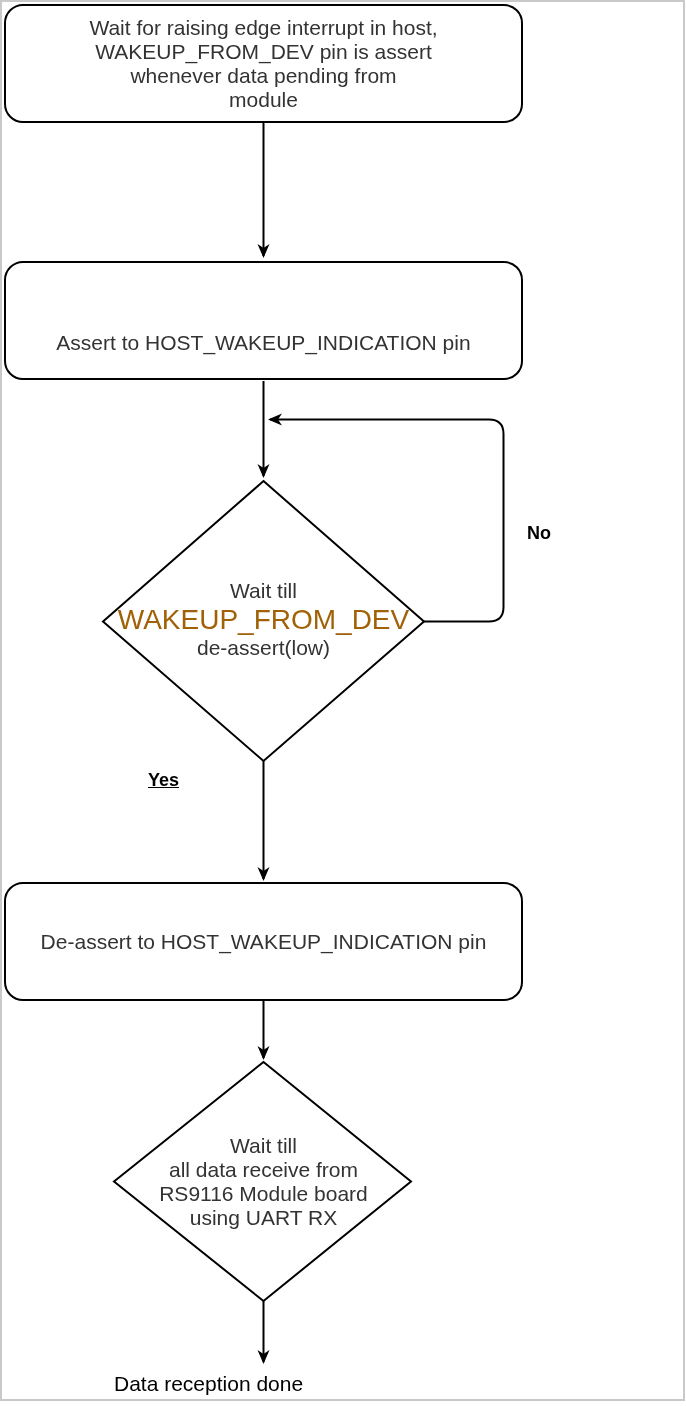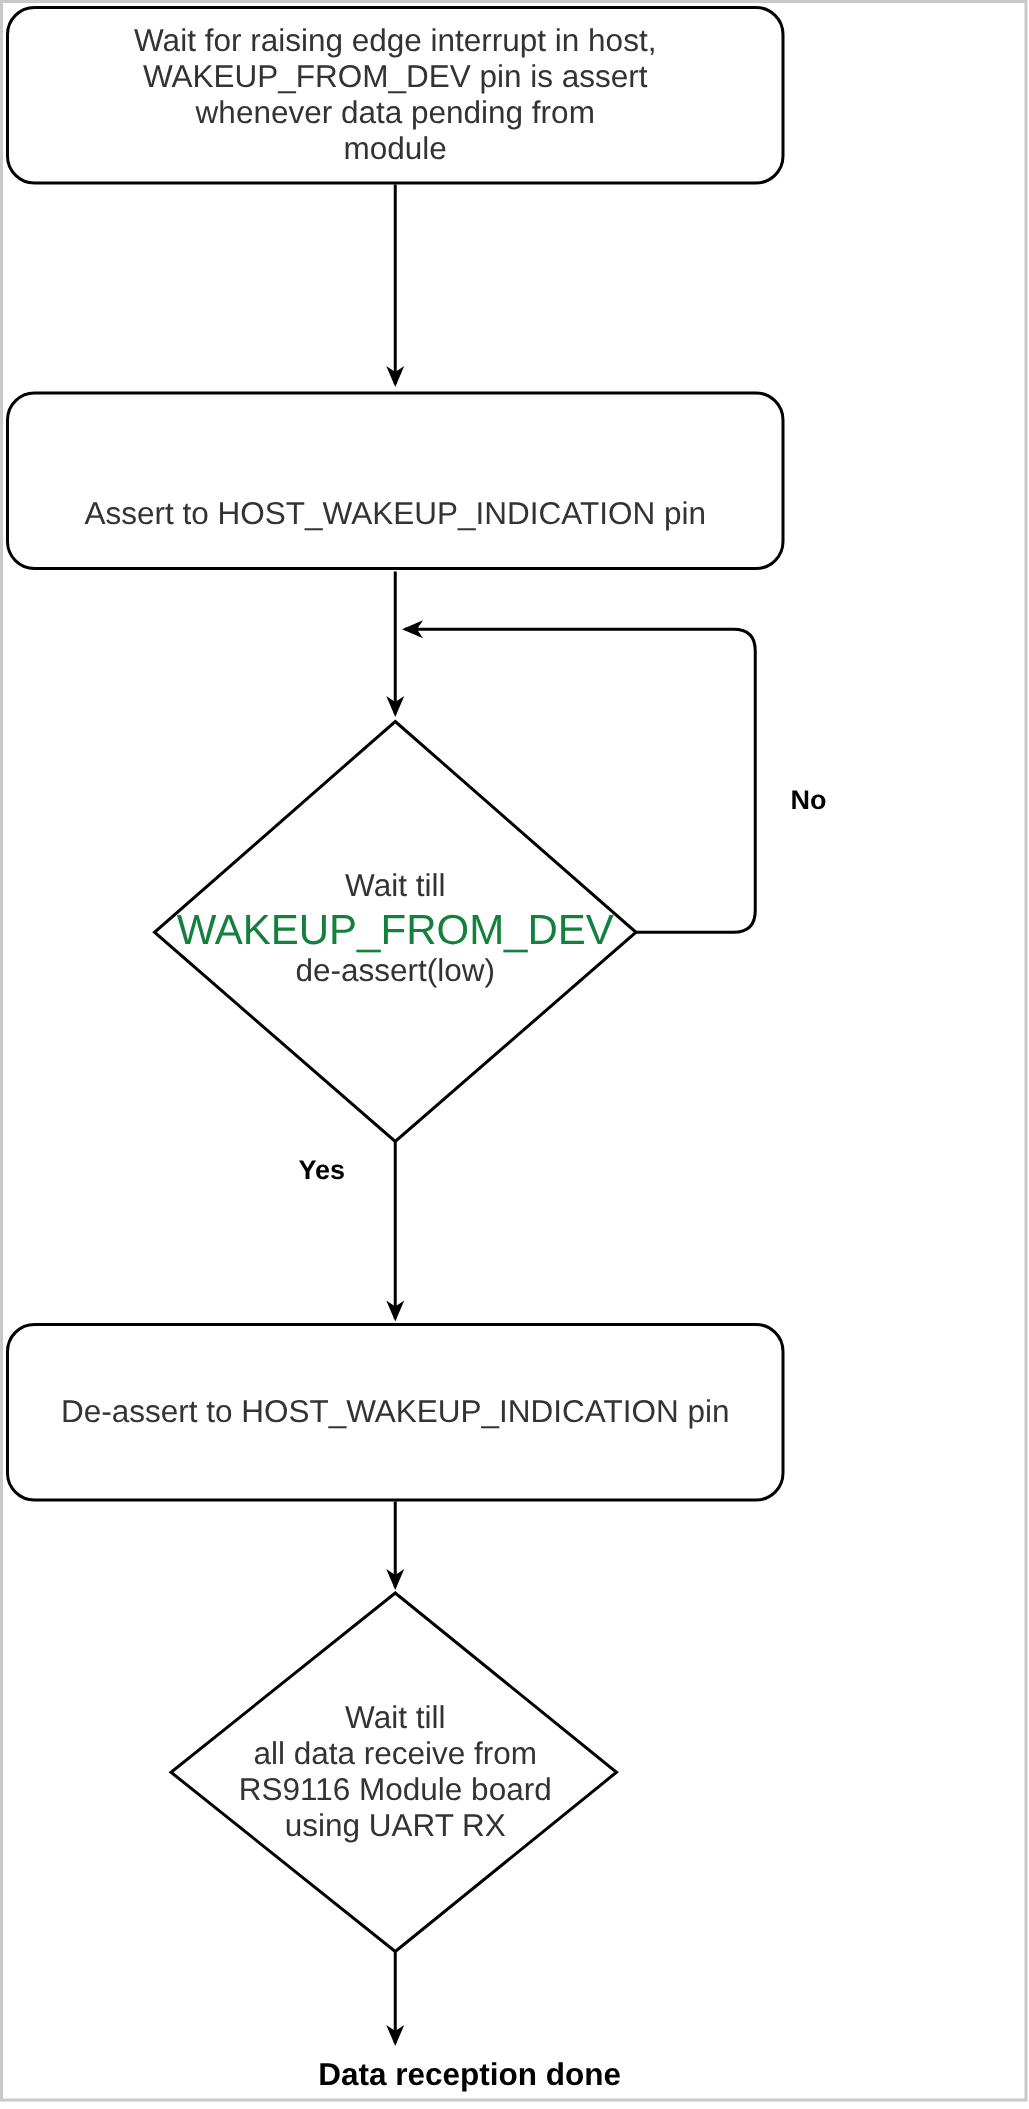--- a/index.html
+++ b/index.html
@@ -46,41 +46,41 @@
   .t-box1 { left: 5px; top: 5px;   width: 517px; height: 117px; }
   .t-box2 { left: 5px; top: 262px; width: 517px; height: 117px; margin-top: 22px; }
   .t-box3 { left: 5px; top: 883px; width: 517px; height: 117px; text-align: center; }
   .t-d1 {
     left: 103px; top: 579px; width: 321px;
     display: flex; flex-direction: column; align-items: center;
   }
   .t-d1 .hl {
     font-size: 28px;
     line-height: 33px;
-    color: #15803d;
+    color: #a16207;
   }
   .t-d2 { left: 114px; top: 1134px; width: 299px; }
   .edge-label {
     position: absolute;
     font-weight: bold;
     color: #000000;
     font-size: 18px;
     line-height: 22px;
     white-space: nowrap;
   }
   .lbl-no  { left: 527px; top: 522px; }
-  .lbl-yes { left: 170px; top: 769px; width: 60px; text-align: right; }
+  .lbl-yes { left: 148px; top: 769px; width: 60px; text-align: left; text-decoration: underline; }
   .lbl-done {
     position: absolute;
     left: 114px; top: 1372px; width: 300px;
-    font-weight: bold;
+    font-weight: normal;
     color: #000000;
     font-size: 21px;
     line-height: 23px;
-    text-align: right;
+    text-align: left;
     white-space: pre;
   }
 </style>
 </head>
 <body>
 
 <div class="canvas">
 
   <svg class="diagram-svg" width="686" height="1406" viewBox="0 0 686 1406">
     <defs>

